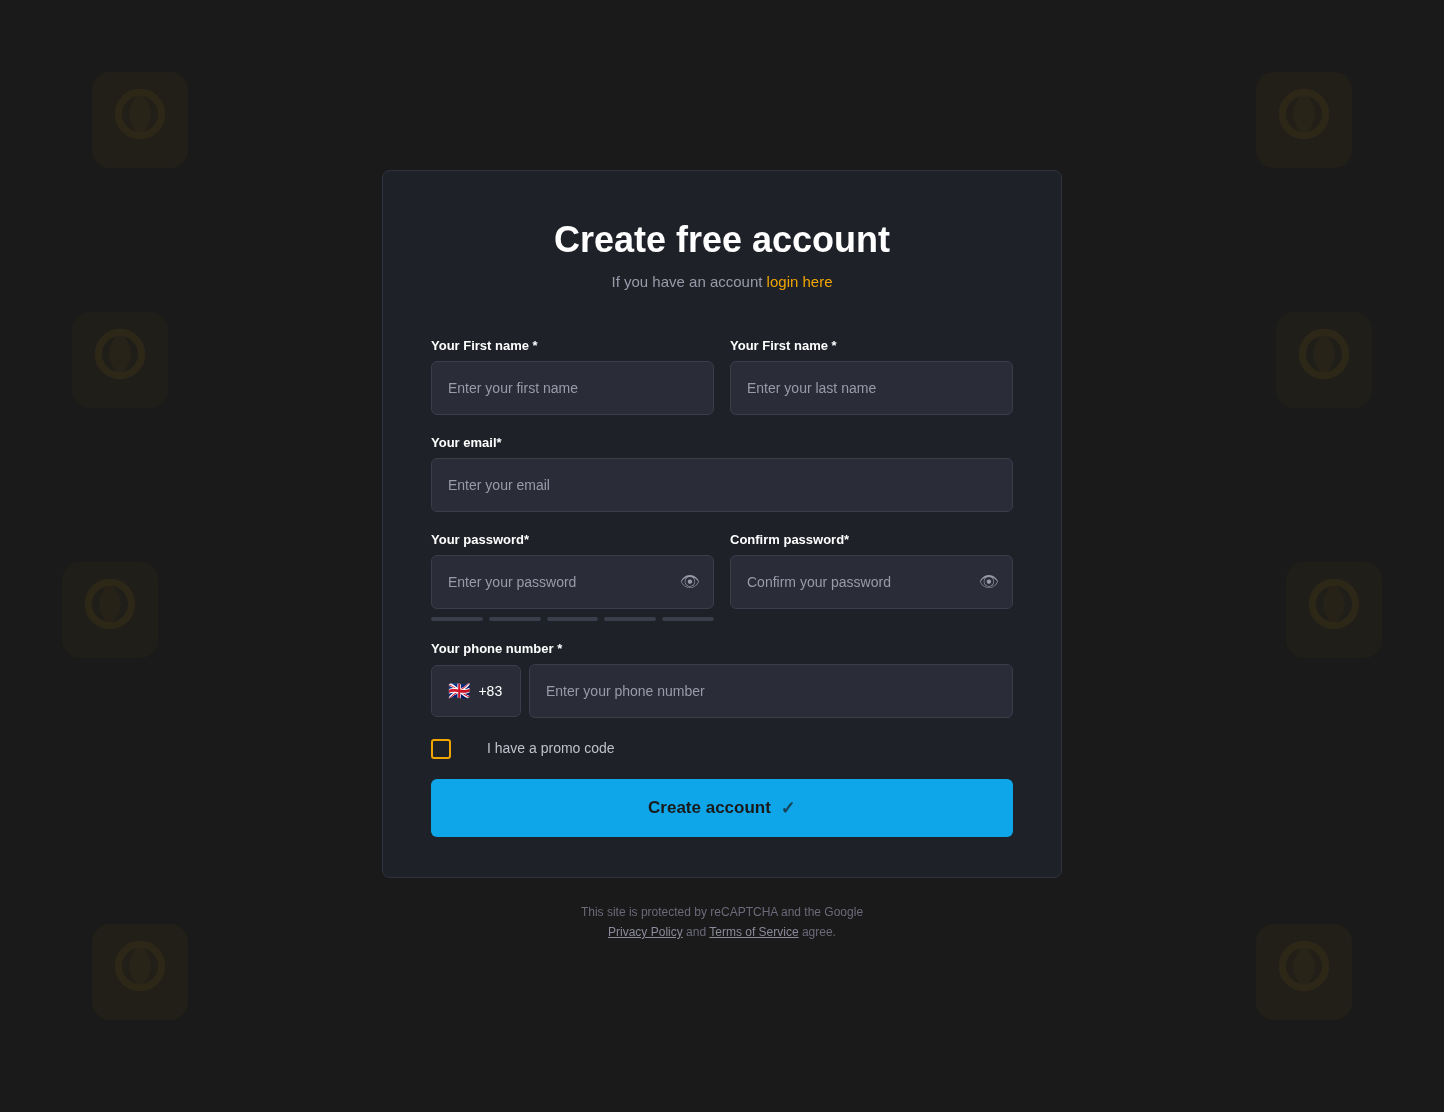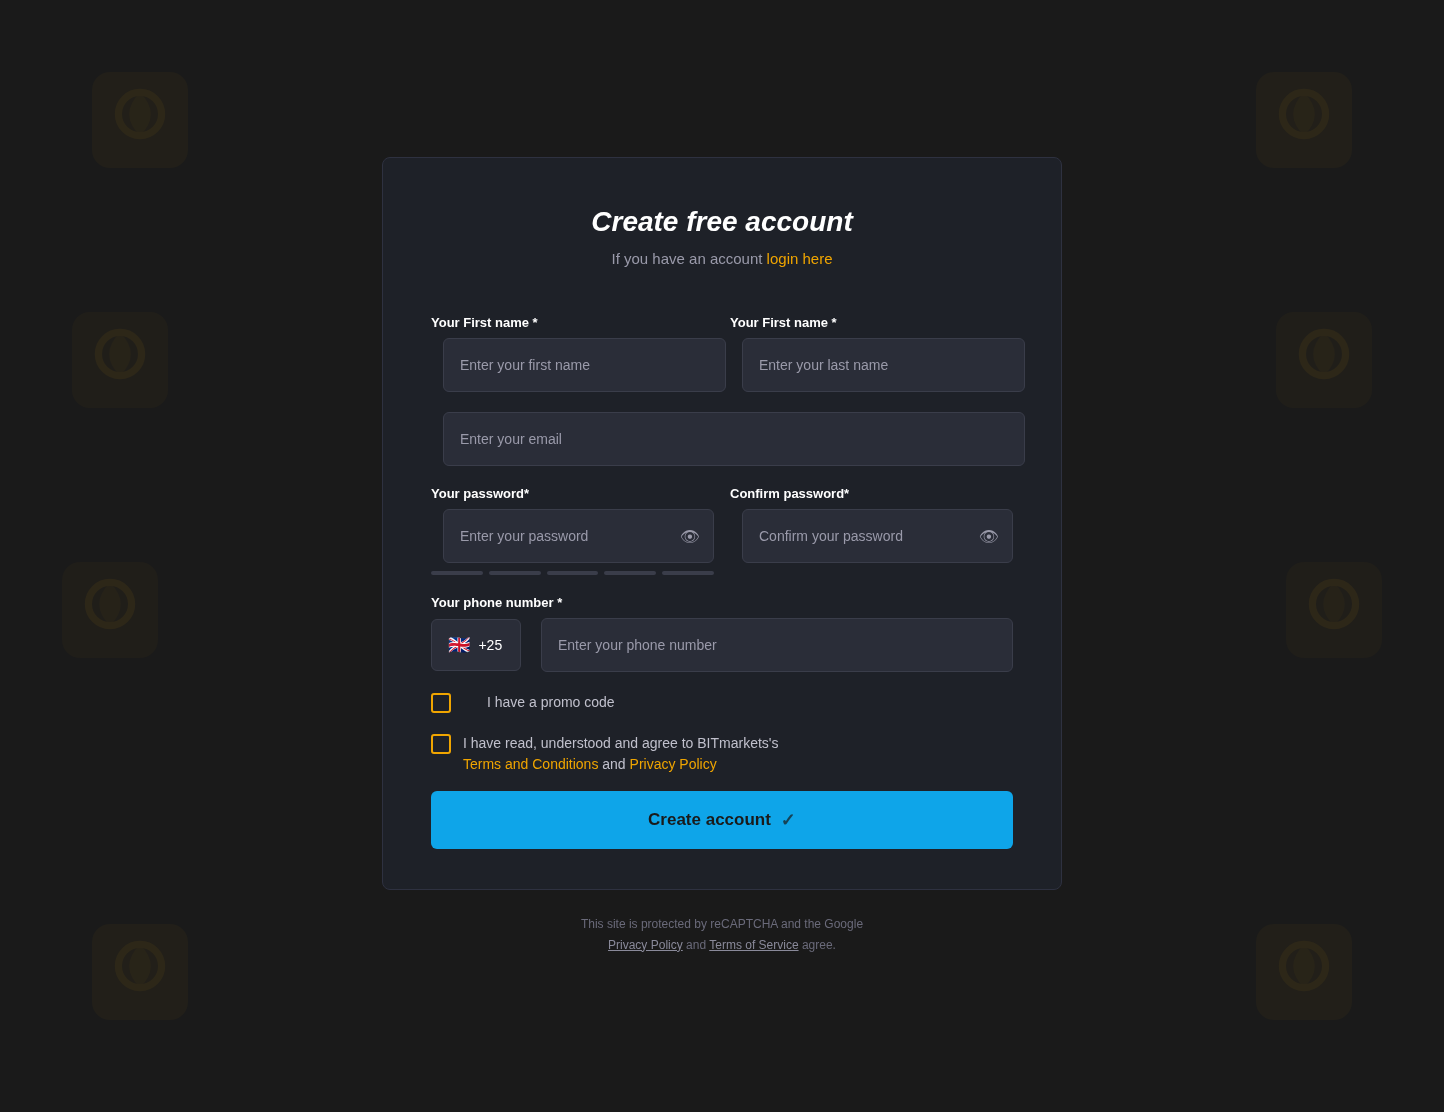--- a/index.html
+++ b/index.html
@@ -42,26 +42,25 @@
       background: #1e2128;
       border: 1px solid #2e3140;
       border-radius: 8px;
       width: 680px;
       padding: 48px 48px 40px;
       position: relative;
       z-index: 10;
     }
 
     .card-title {
-      font-size: 28px;
+      font-size: 36px;
       font-weight: 700;
       color: #ffffff;
       text-align: center;
       margin-bottom: 12px;
-      font-style: italic;
     }
 
     .card-subtitle {
       font-size: 15px;
       color: #9a9aaa;
       text-align: center;
       margin-bottom: 48px;
     }
 
     .card-subtitle a {
@@ -95,21 +94,20 @@
 
     .form-input {
       background: #2a2d38;
       border: 1px solid #3a3d4a;
       border-radius: 6px;
       padding: 18px 16px;
       font-size: 14px;
       color: #22c55e;
       outline: none;
       width: 100%;
-      margin-left: 12px;
     }
 
     .form-input::placeholder {
       color: #9a9aaa;
     }
 
     .input-wrapper {
       position: relative;
       display: flex;
       align-items: center;
@@ -320,20 +318,21 @@
         <input class="form-input" type="text" placeholder="Enter your first name" style="">
       </div>
       <div class="form-group">
         <label class="form-label">Your First name *</label>
         <input class="form-input" type="text" placeholder="Enter your last name" style="">
       </div>
     </div>
 
     <div class="form-row">
       <div class="form-group full">
+        <label class="form-label">Your email*</label>
         <input class="form-input" type="email" placeholder="Enter your email" style="">
       </div>
     </div>
 
     <div class="form-row">
       <div class="form-group">
         <label class="form-label">Your password*</label>
         <div class="input-wrapper">
           <input class="form-input" type="password" placeholder="Enter your password" style="">
           <span class="eye-icon">👁</span>
@@ -354,42 +353,32 @@
         </div>
       </div>
     </div>
 
     <div class="form-row">
       <div class="form-group full">
         <label class="form-label">Your phone number *</label>
         <div class="phone-row">
           <div class="phone-country">
             <span class="flag-icon">🇬🇧</span>
-            <span>+25</span>
+            <span>+83</span>
           </div>
           <input class="form-input" type="tel" style="flex: 1 1 0%;" placeholder="Enter your phone number">
         </div>
       </div>
     </div>
 
     <div class="checkbox-row" style="margin-bottom: 20px; gap: 36px;">
       <div class="checkbox-box"></div>
       <span class="checkbox-label">I have a promo code</span>
     </div>
 
-    <div class="checkbox-row" style="margin-bottom: 8px;">
-      <div class="checkbox-box"></div>
-      <span class="checkbox-label">
-        <span>I have read, understood and agree to BITmarkets's</span>
-        <br>
-        <a href="#">Terms and Conditions</a>
-        <span>and</span>
-        <a href="#">Privacy Policy</a>
-      </span>
-    </div>
 
     <button class="create-btn" type="submit">
       <span>Create account</span>
       <span class="btn-checkmark">✓</span>
     </button>
 
   </form>
 </div>
 
 <div class="footer-text">

